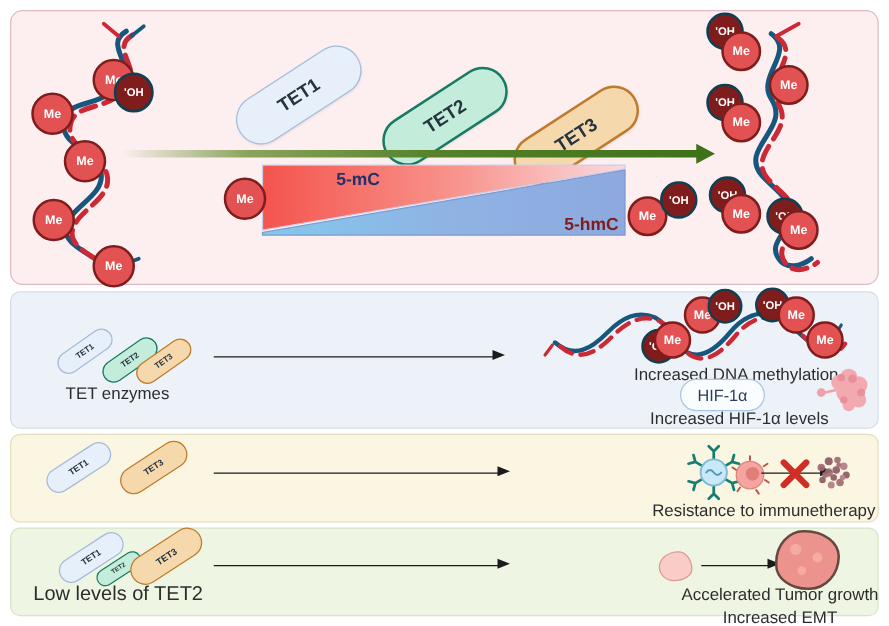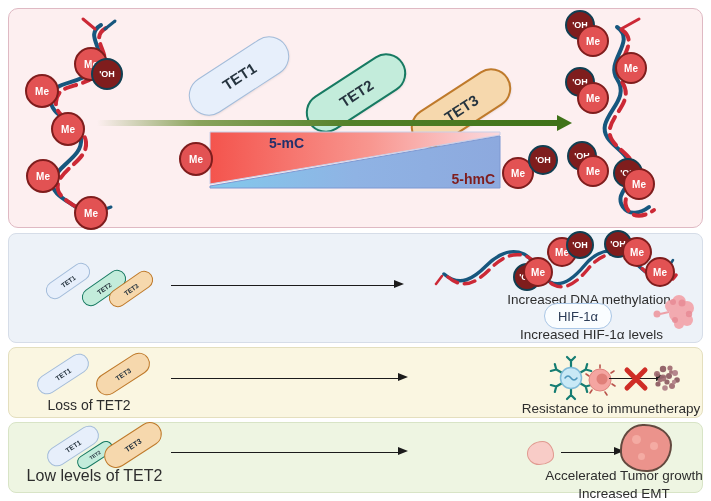--- a/index.html
+++ b/index.html
@@ -111,20 +111,21 @@
     <div class="chip me" style="left:568px;top:146px;width:32px;height:32px;">Me</div>
     <div class="chip oh" style="left:604px;top:149px;width:30px;height:30px;">'OH</div>
     <div class="chip me" style="left:614px;top:159px;width:32px;height:32px;">Me</div>
   </div>
 
   <div id="panel2" class="panel">
     <div class="pill tet1 small" style="left:34px;top:38px;width:50px;height:18px;font-size:6.5px;transform:rotate(-35deg);">TET1</div>
     <div class="pill tet2 small" style="left:70px;top:45px;width:50px;height:18px;font-size:6.5px;transform:rotate(-35deg);border-width:1.5px;">TET2</div>
     <div class="pill tet3 small" style="left:97px;top:46px;width:50px;height:18px;font-size:6.5px;transform:rotate(-35deg);border-width:1.5px;">TET3</div>
     <div class="cap" style="left:15px;top:72px;width:140px;">
+      <div>TET enzymes</div>
     </div>
     <div class="harrow" style="left:162px;top:51px;width:224px;"></div>
 
     <svg style="left:425px;top:0;" width="240" height="60" viewBox="0 0 240 60">
       <path d="M10,40 C26,54 40,44 52,32 C64,20 76,14 90,20 C102,26 104,42 116,48 C128,54 140,44 150,32 C158,22 170,14 184,18 C198,22 206,36 220,44 C228,48 234,44 238,38" fill="none" stroke="#17577e" stroke-width="3.5" stroke-linecap="round"></path>
       <path d="M10,40 C26,54 40,44 52,32 C64,20 76,14 90,20 C102,26 104,42 116,48 C128,54 140,44 150,32 C158,22 170,14 184,18 C198,22 206,36 220,44 C228,48 234,44 238,38" fill="none" stroke="#cc2936" stroke-width="3.5" stroke-linecap="round" stroke-dasharray="11 7" transform="translate(4,3)"></path>
       <path d="M8,42 L2,50" stroke="#cc2936" stroke-width="2.5" stroke-linecap="round"></path>
       <path d="M234,34 L239,26" stroke="#17577e" stroke-width="2.5" stroke-linecap="round"></path>
     </svg>
     <div class="chip oh" style="left:504px;top:29px;width:28px;height:28px;">'OH</div>
@@ -154,21 +155,20 @@
       </g>
       <line x1="11" y1="24" x2="20" y2="22" stroke="#eda1a8" stroke-width="2"></line>
       <circle cx="8" cy="24" r="3.5" fill="#eda1a8"></circle>
     </svg>
     <div class="cap" style="left:455px;top:92px;width:255px;">Increased HIF-1α levels</div>
   </div>
 
   <div id="panel3" class="panel">
     <div class="pill tet1 small" style="left:25px;top:16px;width:58px;height:20px;font-size:7px;transform:rotate(-33deg);">TET1</div>
     <div class="pill tet3 small" style="left:84px;top:15px;width:60px;height:22px;font-size:7px;transform:rotate(-33deg);border-width:1.5px;">TET3</div>
-    <div class="cap" style="left:10px;top:48px;width:140px;font-size:14px;">Loss of TET2</div>
     <div class="harrow" style="left:162px;top:30px;width:228px;"></div>
 
     <svg style="left:539px;top:7px;" width="46" height="46" viewBox="0 0 46 46">
       <g stroke="#157d72" stroke-width="2.2" fill="none" stroke-linecap="round">
         <path d="M23,12 L23,6 M23,6 L19,2 M23,6 L27,2"></path>
         <path d="M23,12 L23,6 M23,6 L19,2 M23,6 L27,2" transform="rotate(60 23 23)"></path>
         <path d="M23,12 L23,6 M23,6 L19,2 M23,6 L27,2" transform="rotate(120 23 23)"></path>
         <path d="M23,12 L23,6 M23,6 L19,2 M23,6 L27,2" transform="rotate(180 23 23)"></path>
         <path d="M23,12 L23,6 M23,6 L19,2 M23,6 L27,2" transform="rotate(240 23 23)"></path>
         <path d="M23,12 L23,6 M23,6 L19,2 M23,6 L27,2" transform="rotate(300 23 23)"></path>

